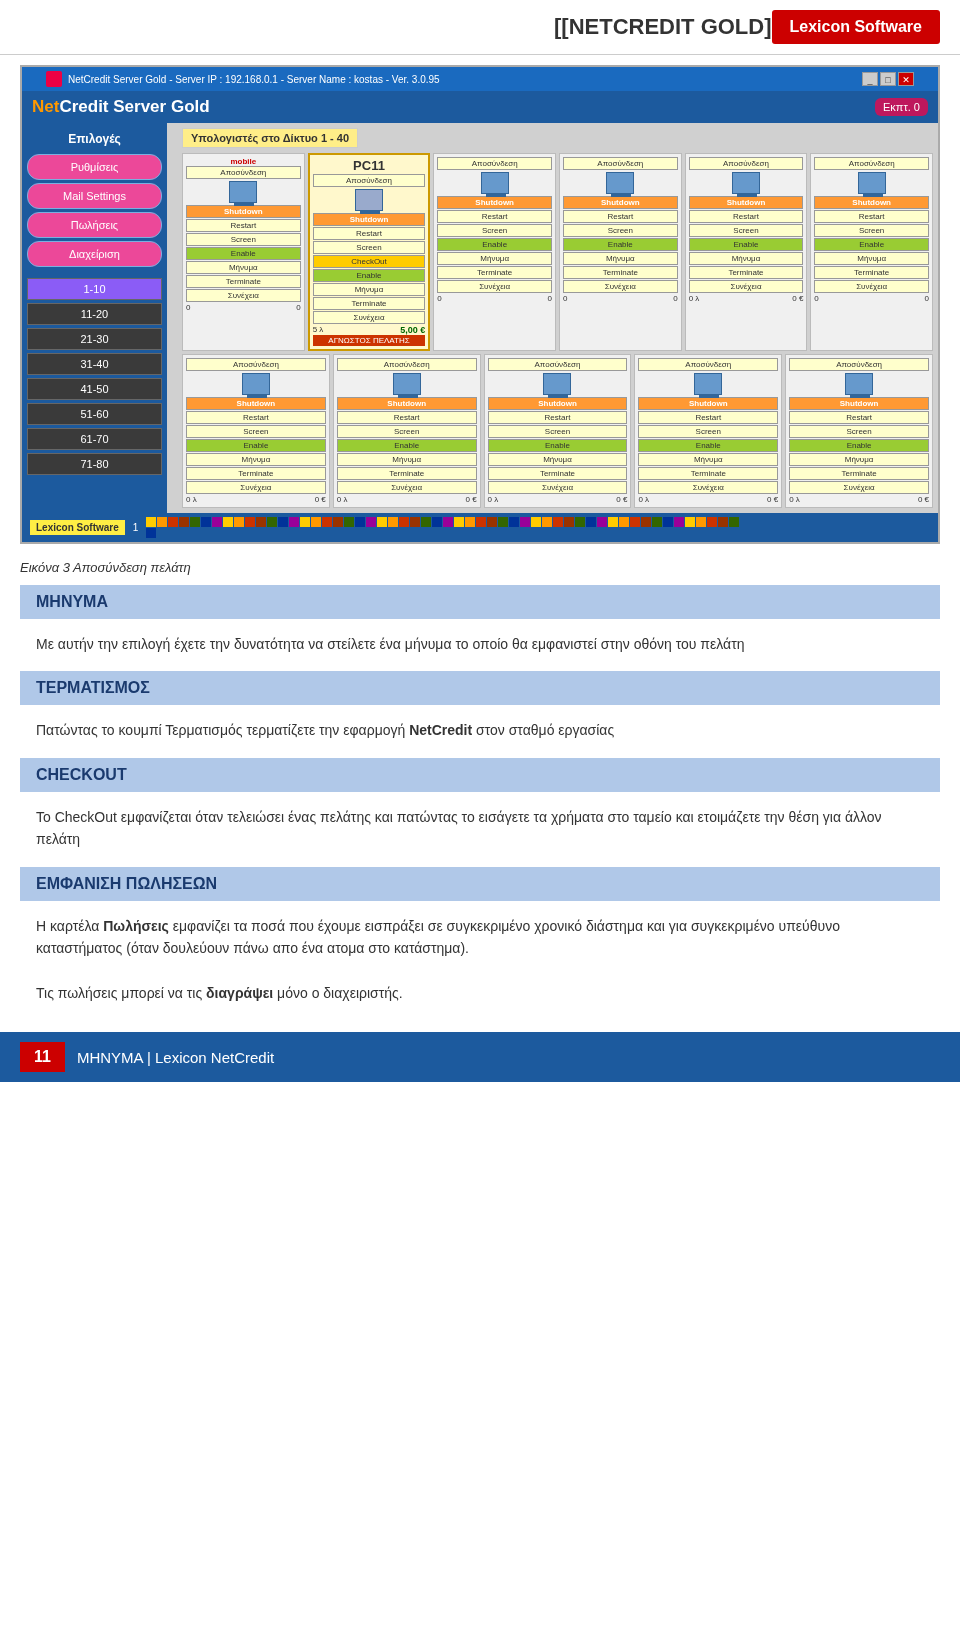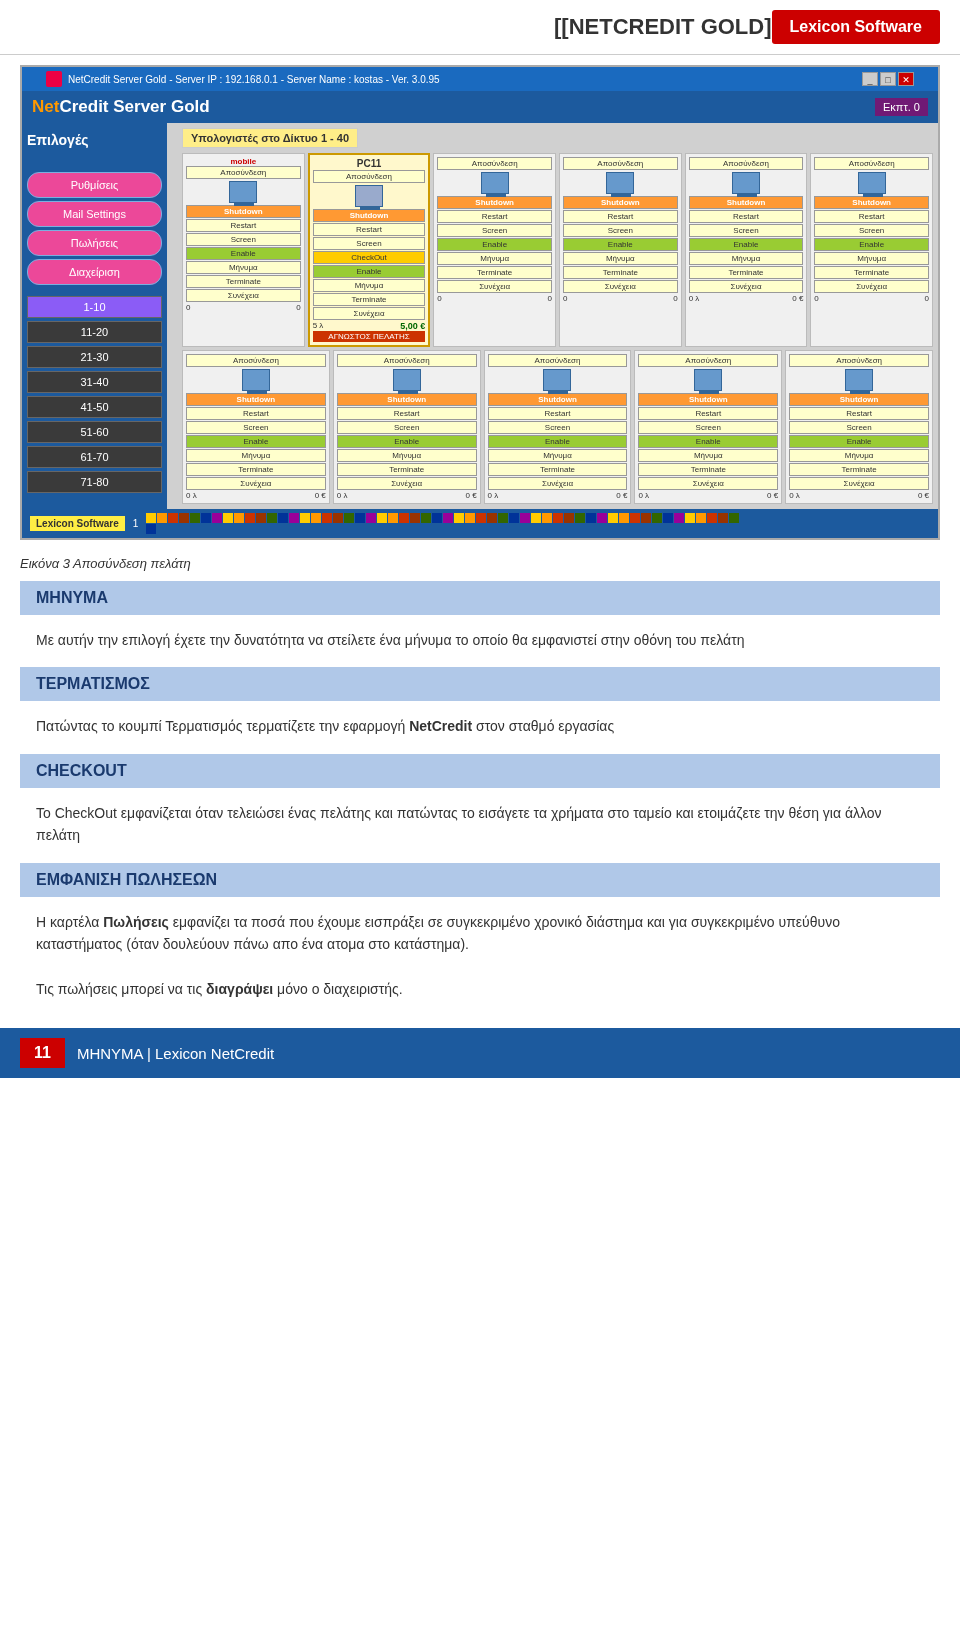--- a/index.html
+++ b/index.html
@@ -70,49 +70,49 @@
       align-items: center;
       justify-content: space-between;
     }
     .app-title {
       color: #fff;
       font-size: 17px;
       font-weight: bold;
     }
     .app-title span { color: #ff6; }
     .exit-btn {
-      background: #701a75;
+      background: #be185d;
       color: #fff;
       font-size: 11px;
       padding: 3px 8px;
       border: none;
-      border-radius: 0;
+      border-radius: 6px;
       cursor: pointer;
     }
 
     
     .app-body {
       display: flex;
       background: #d0d0d0;
     }
 
     
     .sidebar {
       width: 145px;
       background: #1c5a9e;
       padding: 5px;
       flex-shrink: 0;
     }
     .sidebar-section-label {
       color: #fff;
-      font-size: 14px;
-      font-weight: bold;
-      text-align: left;
+      font-size: 12px;
+      font-weight: bold;
+      text-align: center;
       padding: 4px 0;
-      margin-bottom: 20px;
+      margin-bottom: 4px;
     }
     .sidebar-btn {
       display: block;
       width: 100%;
       background: #ec4899;
       border: 1px solid #7aafe0;
       color: #fff;
       font-size: 11px;
       padding: 6px 4px;
       margin-bottom: 3px;
@@ -161,21 +161,21 @@
     .computer-cell {
       background: #f0f0f0;
       border: 1px solid #bbb;
       padding: 3px;
       font-size: 9px;
       text-align: center;
       position: relative;
     }
     .computer-cell .pc-label {
       font-weight: bold;
-      font-size: 10px;
+      font-size: 13px;
       color: #333;
       margin-bottom: 1px;
     }
     .computer-cell .action-btn {
       display: block;
       width: 100%;
       background: #ffffcc;
       border: 1px solid #999;
       font-size: 8px;
       padding: 1px 0;

